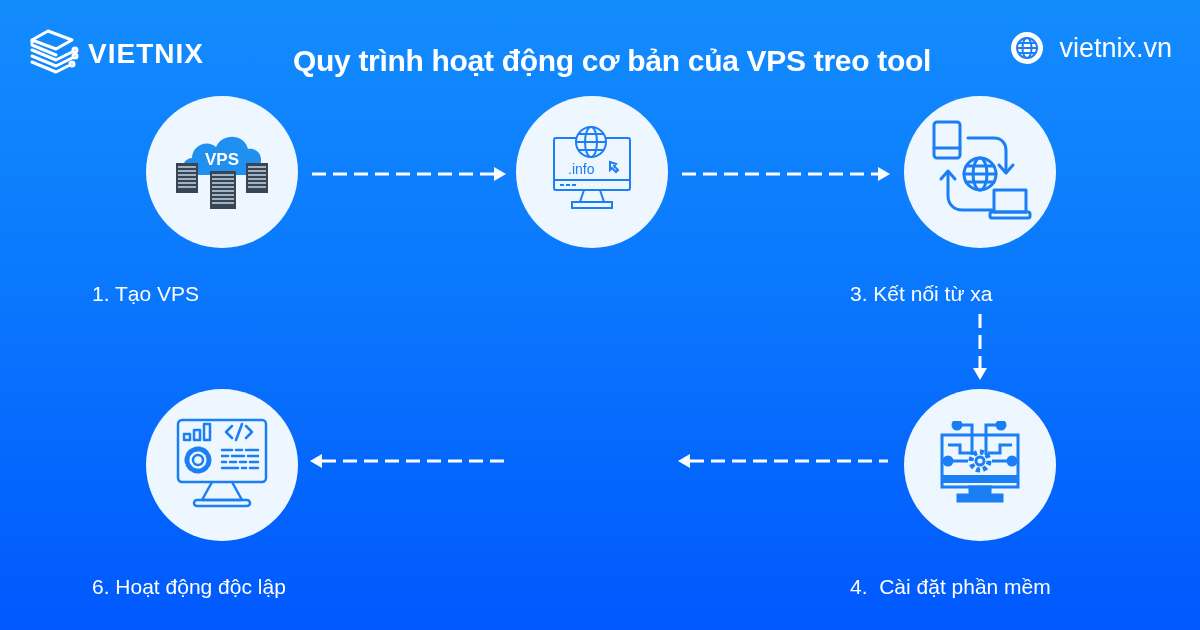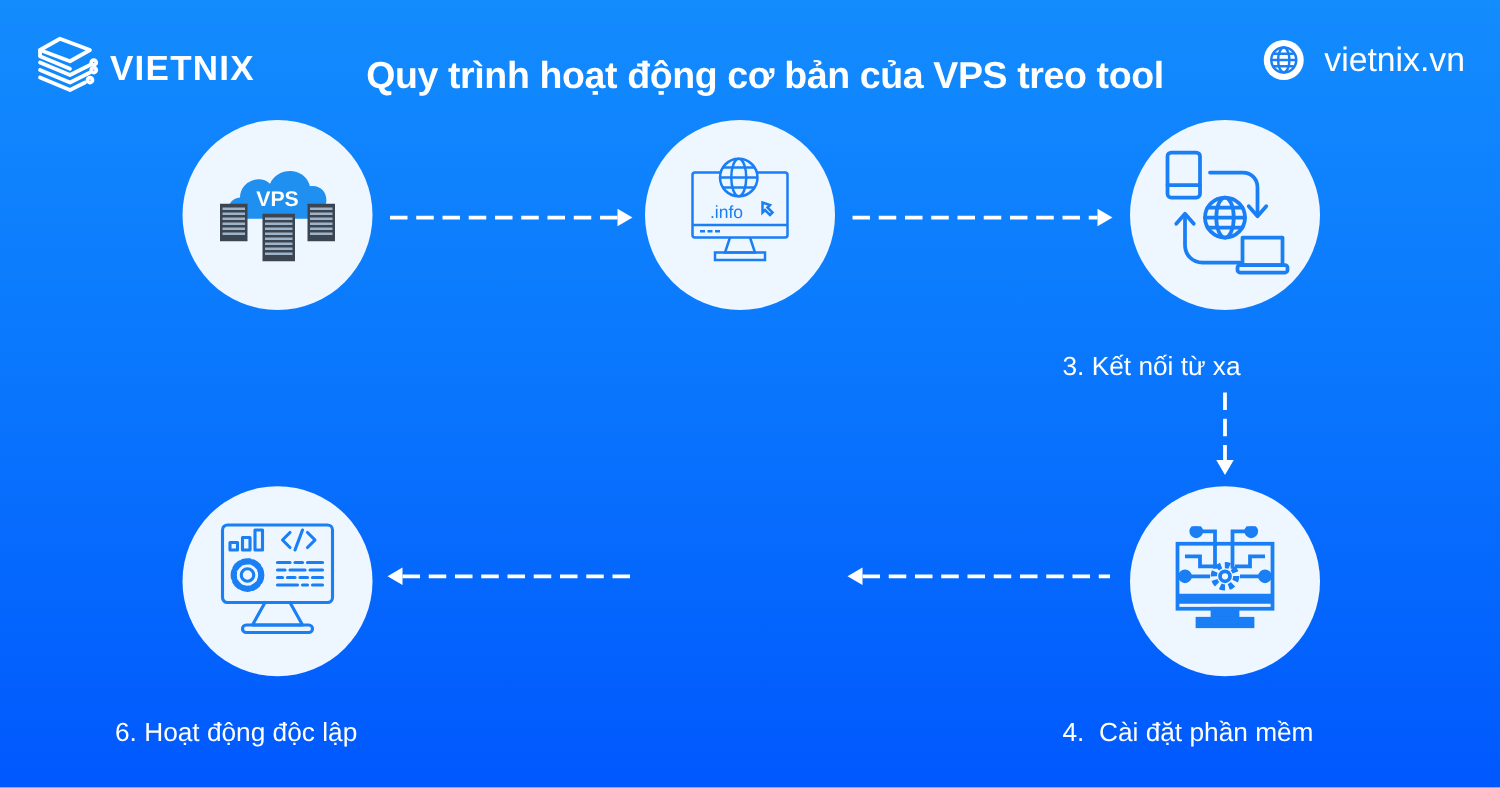--- a/index.html
+++ b/index.html
@@ -89,20 +89,21 @@
                 <rect x="42" y="61" width="22" height="2"></rect>
                 <rect x="42" y="65" width="22" height="2"></rect>
                 <rect x="42" y="69" width="22" height="2"></rect>
                 <rect x="42" y="73" width="22" height="2"></rect>
                 <rect x="42" y="77" width="22" height="2"></rect>
               </g>
           </g>
         </svg>
       </span>
     </div>
+    <div class="label">1. Tạo VPS</div>
   </div>
 
   <div class="step" style="left:462px;top:96px;">
     <div class="circle">
       <span>
         <svg width="84" height="92" viewBox="0 0 84 92" fill="none" stroke="#1a7ef5" stroke-width="2">
           <rect x="4" y="14" width="76" height="52" rx="2"></rect>
           <line x1="4" y1="56" x2="80" y2="56"></line>
           <circle cx="41" cy="18" r="15" fill="#eef7ff"></circle>
           <ellipse cx="41" cy="18" rx="6" ry="15"></ellipse>

